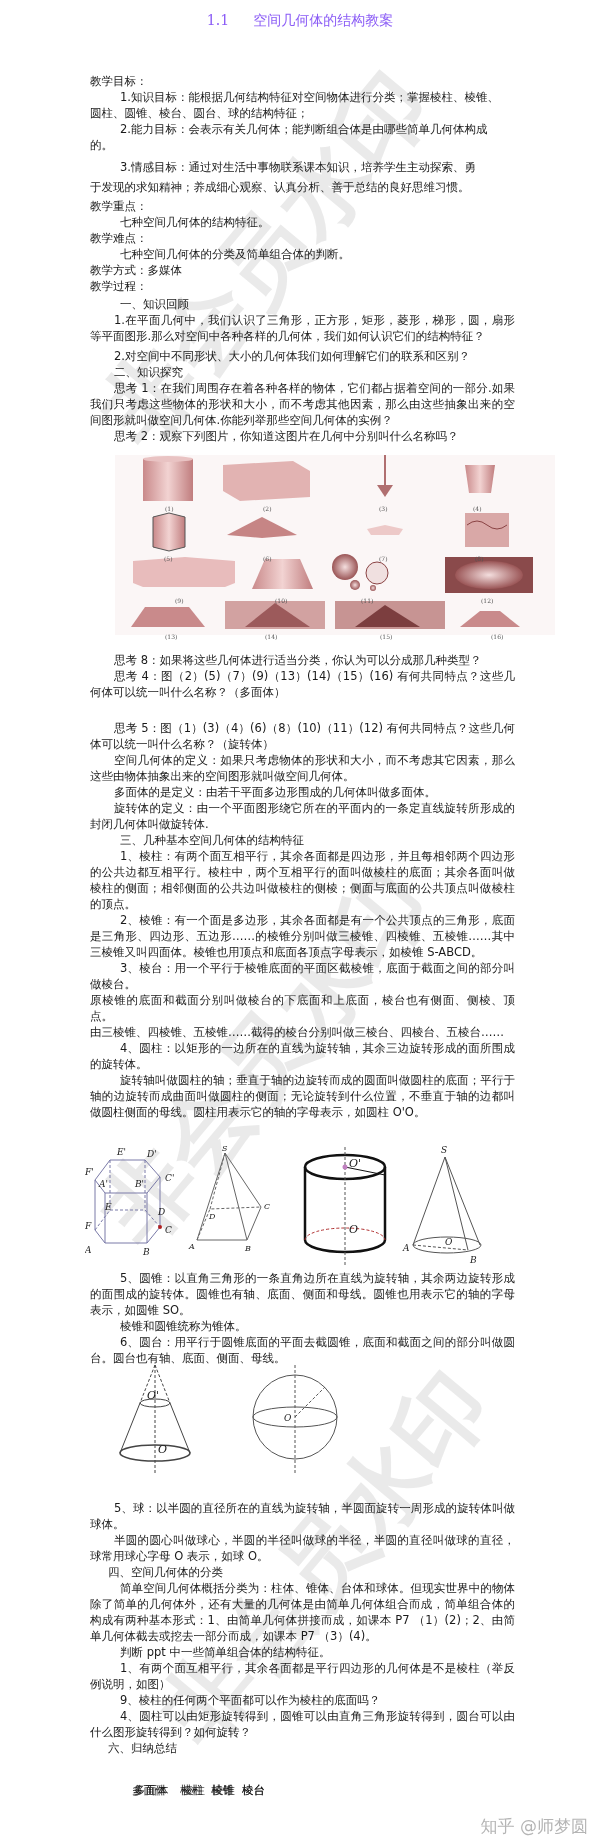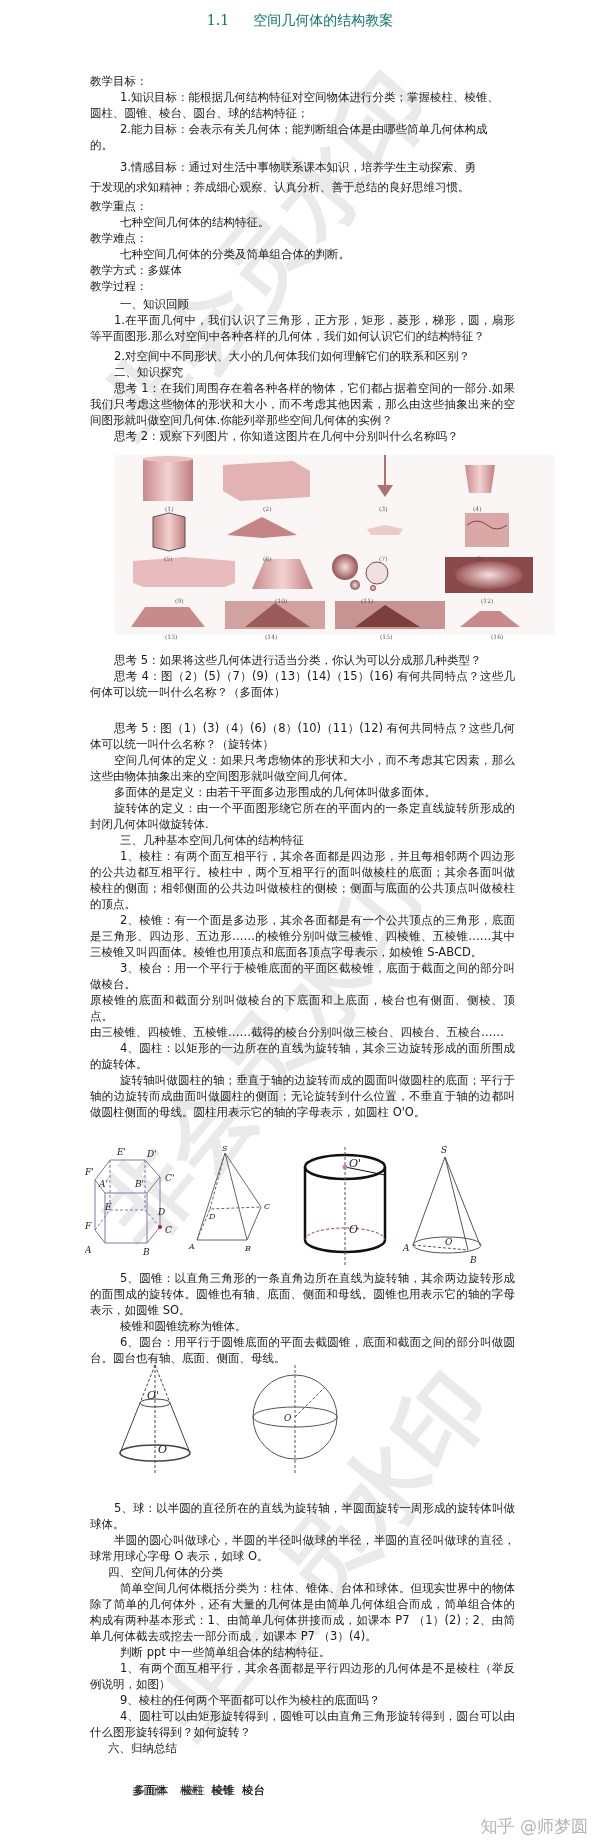--- a/index.html
+++ b/index.html
@@ -10,21 +10,21 @@
     font-size: 11.5px;
     line-height: 16px;
     position: relative;
     height: 1847px;
     overflow: hidden;
   }
   .page { position: absolute; left: 90px; top: 0; width: 425px; }
   .title {
     position: absolute; left: 0; width: 600px; top: 12px;
     text-align: center; font-family: "DejaVu Serif", "Liberation Serif", serif;
-    font-size: 14px; color: #0f766e;
+    font-size: 14px; color: #8b5cf6;
   }
   .title .num { margin-right: 24px; }
   .blk { position: absolute; left: 0; width: 425px; }
   .h { font-weight: normal; }
   .ind1 { text-indent: 30px; }
   .ind2 { text-indent: 24px; }
   .p { text-align: justify; }
   b { font-weight: normal; }
   .photo-grid {
     position: absolute; left: 115px; top: 455px; width: 440px; height: 180px;
@@ -141,21 +141,21 @@
   <span class="cap" style="left:246px;top:138px;">(11)</span>
   <span class="cap" style="left:366px;top:138px;">(12)</span>
   <span class="cap" style="left:50px;top:174px;">(13)</span>
   <span class="cap" style="left:150px;top:174px;">(14)</span>
   <span class="cap" style="left:265px;top:174px;">(15)</span>
   <span class="cap" style="left:376px;top:174px;">(16)</span>
 </div>
 
 <div class="page">
   <div class="blk p" style="top:652px;">
-    <div class="ind2">思考 5：如果将这些几何体进行适当分类，你认为可以分成那几种类型？</div>
+    <div class="ind2">思考 8：如果将这些几何体进行适当分类，你认为可以分成那几种类型？</div>
     <div class="ind2">思考 4：图（2）(5)（7）(9)（13）(14)（15）(16) 有何共同特点？这些几何体可以统一叫什么名称？（多面体）</div>
     <div class="ind2" style="margin-top:20px;">思考 5：图（1）(3)（4）(6)（8）(10)（11）(12) 有何共同特点？这些几何体可以统一叫什么名称？（旋转体）</div>
     <div class="ind2"><b>空间几何体的定义</b><span>：如果只考虑物体的形状和大小，而不考虑其它因素，那么这些由物体抽象出来的空间图形就叫做空间几何体。</span></div>
     <div class="ind2"><b>多面体的是定义</b><span>：由若干平面多边形围成的几何体叫做多面体。</span></div>
     <div class="ind2"><b>旋转体的定义</b><span>：由一个平面图形绕它所在的平面内的一条定直线旋转所形成的封闭几何体叫做旋转体.</span></div>
     <div class="h ind1">三、几种基本空间几何体的结构特征</div>
     <div class="ind1">1、棱柱：有两个面互相平行，其余各面都是四边形，并且每相邻两个四边形的公共边都互相平行。棱柱中，两个互相平行的面叫做棱柱的底面；其余各面叫做棱柱的侧面；相邻侧面的公共边叫做棱柱的侧棱；侧面与底面的公共顶点叫做棱柱的顶点。</div>
     <div class="ind1">2、棱锥：有一个面是多边形，其余各面都是有一个公共顶点的三角形，底面是三角形、四边形、五边形……的棱锥分别叫做三棱锥、四棱锥、五棱锥……其中三棱锥又叫四面体。棱锥也用顶点和底面各顶点字母表示，如棱锥 S-ABCD。</div>
     <div class="ind1">3、棱台：用一个平行于棱锥底面的平面区截棱锥，底面于截面之间的部分叫做棱台。</div>
     <div>原棱锥的底面和截面分别叫做棱台的下底面和上底面，棱台也有侧面、侧棱、顶点。</div>

